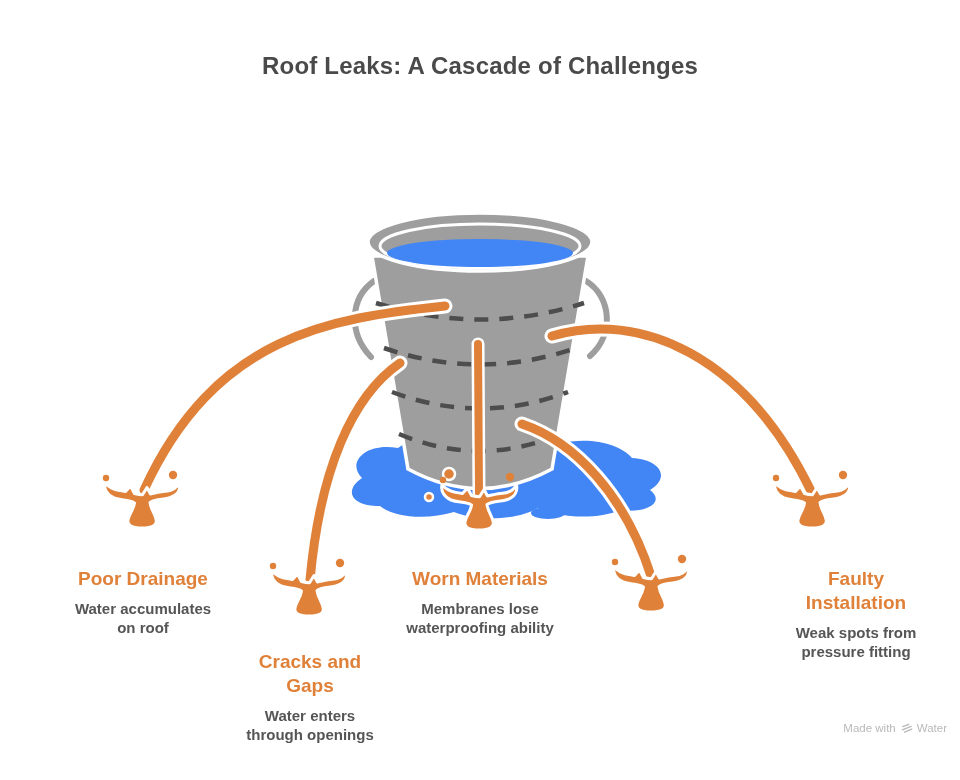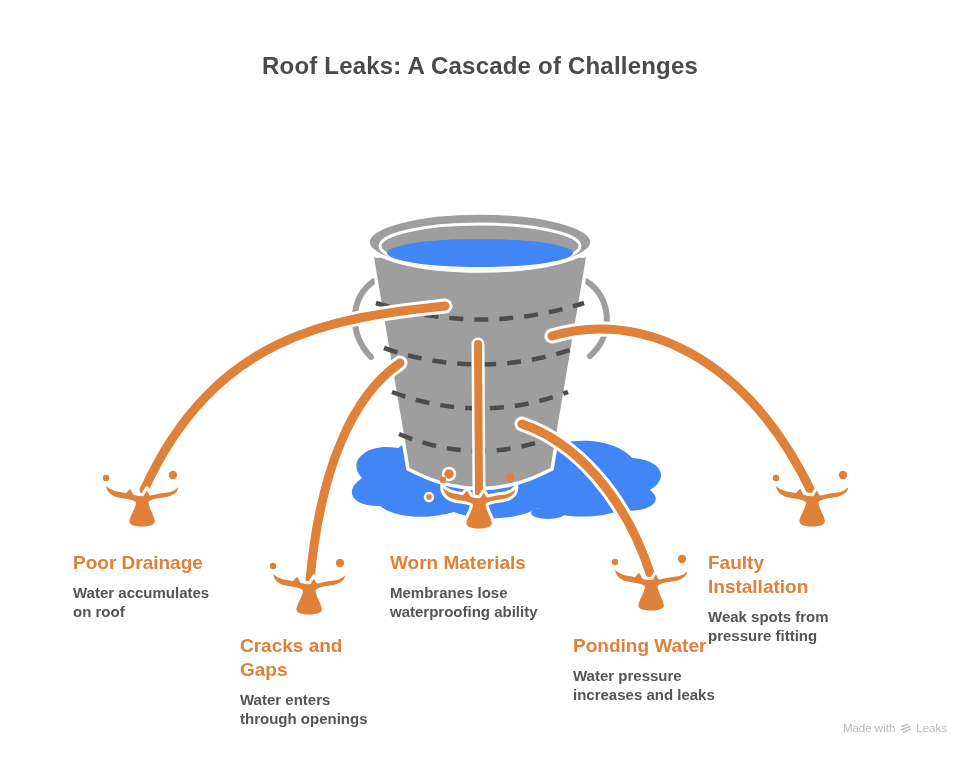--- a/index.html
+++ b/index.html
@@ -5,21 +5,21 @@
   html,body{margin:0;padding:0;background:#fff;}
   .page{
     position:relative;width:960px;height:756px;background:#fff;overflow:hidden;
     font-family:"Liberation Sans", sans-serif;
   }
   .title{
     position:absolute;top:52px;left:0;width:100%;text-align:center;
     font-size:24px;font-weight:700;color:var(--title_text);letter-spacing:.2px;
   }
   .illus{position:absolute;left:0;top:0;width:960px;height:780px;pointer-events:none;}
-  .item{position:absolute;text-align:left;}
+  .item{position:absolute;text-align:center;margin-top:16px;}
   .item-title{font-size:19px;font-weight:700;color:var(--orange);line-height:1.27;}
   .item-desc{margin-top:9px;font-size:15px;color:var(--body_text);line-height:1.25;font-weight:bold;}
   .watermark{
     position:absolute;right:13px;bottom:22px;display:flex;align-items:center;gap:4px;
     font-size:11.5px;color:var(--watermark_gray);cursor:pointer;
   }
   .napkin-icon{display:block;}
   .napkin-icon path{stroke:var(--watermark_gray);stroke-width:1.5;fill:none;stroke-linecap:round;}
   
   .f-or{fill:var(--orange);}
@@ -137,32 +137,28 @@
     <div class="item-desc">Water accumulates on roof</div>
   </div>
   <div class="item" style="left:240px;top:634px;width:140px;">
     <div class="item-title">Cracks and Gaps</div>
     <div class="item-desc">Water enters through openings</div>
   </div>
   <div class="item" style="left:390px;top:551px;width:180px;">
     <div class="item-title">Worn Materials</div>
     <div class="item-desc">Membranes lose waterproofing ability</div>
   </div>
-  <div class="item" style="left:573px;top:634px;width:150px;">
-    <div class="item-title">Ponding Water</div>
-    <div class="item-desc">Water pressure increases and leaks</div>
-  </div>
-  <div class="item" style="left:708px;top:551px;width:130px;">
+  <div class="item" style="left:791px;top:551px;width:130px;">
     <div class="item-title">Faulty Installation</div>
     <div class="item-desc">Weak spots from pressure fitting</div>
   </div>
 
   <div class="watermark">
     <span>Made with</span>
     <svg class="napkin-icon" width="13" height="12" viewBox="0 0 14 12">
       <path d="M3 4.5 L9.5 2"></path>
       <path d="M2.5 8 L12 4.3"></path>
       <path d="M5 10.5 L12.5 7.2"></path>
     </svg>
-    <span>Leaks</span>
+    <span>Water</span>
   </div>
 
 </div>
 
 </body></html>

